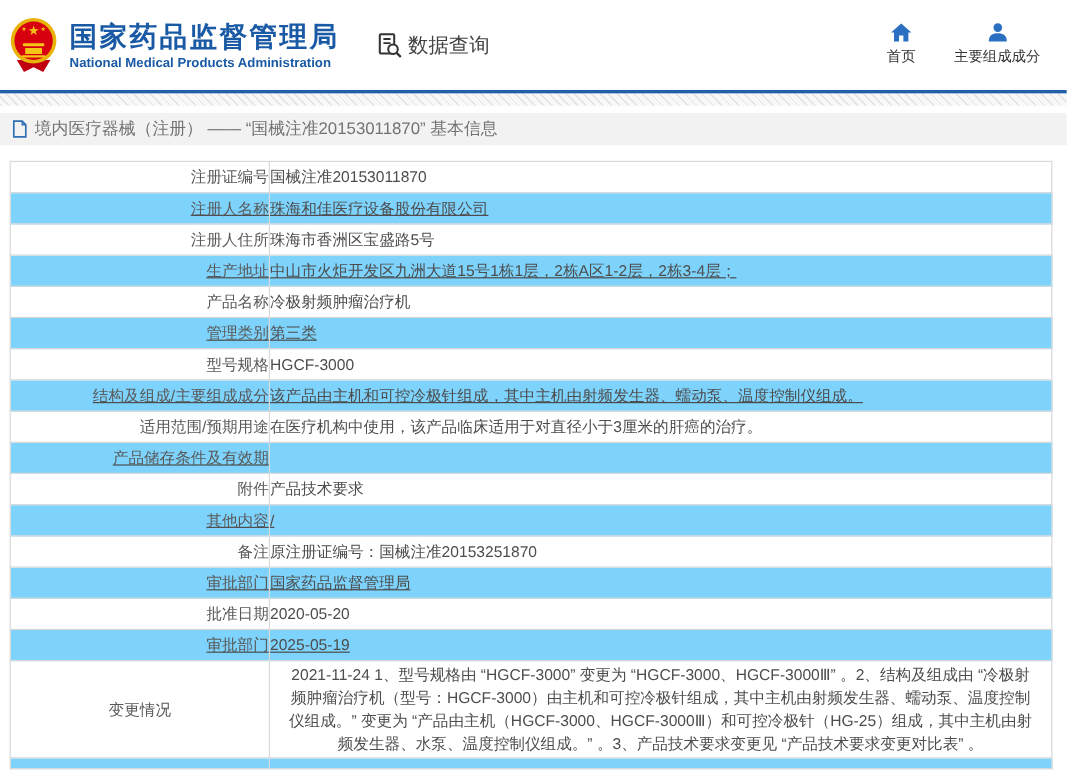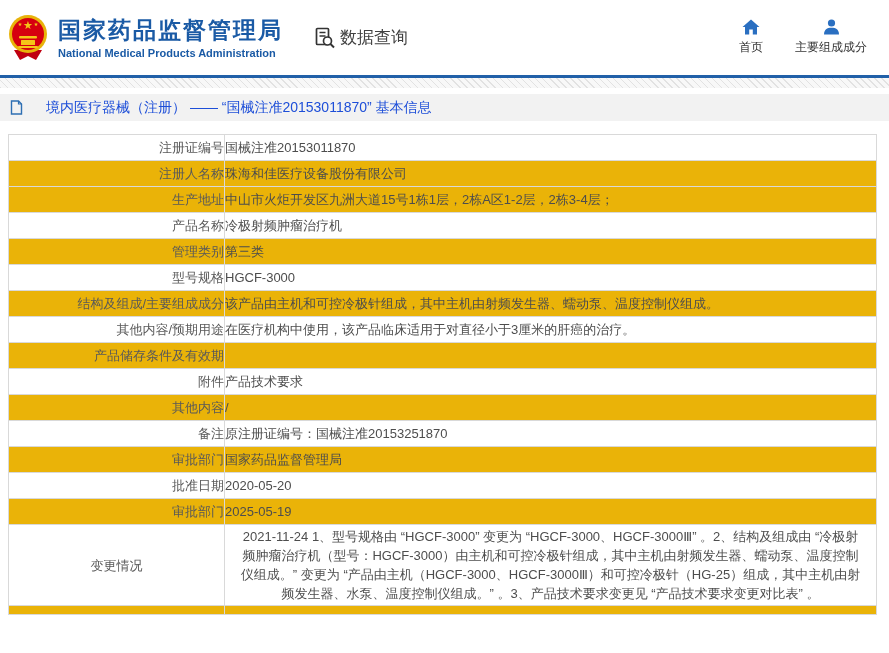--- a/index.html
+++ b/index.html
@@ -18,26 +18,26 @@
   .data-query{display:flex;align-items:center;margin-left:30px;cursor:pointer;}
   .data-query span{font-size:17px;color:#404040;margin-left:4px;}
   .nav{margin-left:auto;display:flex;gap:32px;}
   .nav-item{display:flex;flex-direction:column;align-items:center;cursor:pointer;}
   .nav-item .lbl{font-size:12px;color:#333;margin-top:4px;white-space:nowrap;}
   
   .blue-line{height:3px;background:#2160a8;}
   .hatch{height:10px;background:repeating-linear-gradient(45deg,#e2e2e2 0 1px,#f8f8f8 1px 5px);}
   
   .breadcrumb{margin-top:6px;height:27px;background:#f2f2f2;display:flex;align-items:center;padding-left:10px;}
-  .breadcrumb .txt{font-size:14px;color:#1d4ed8;margin-left:23px;}
+  .breadcrumb .txt{font-size:14px;color:#737373;margin-left:6px;}
   
   table.info{border-collapse:collapse;table-layout:fixed;width:869px;margin:13px 0 0 8px;font-size:13px;color:#4d4d4d;}
   table.info td{border:1px solid #d9d9d9;padding:4px 0;line-height:17px;vertical-align:middle;word-break:break-all;}
   td.label{width:215px;text-align:right;color:#595959;}
-  tr.alt{background:#eab308;}
+  tr.alt{background:#7dd3fc;text-decoration:underline;}
   tr.tall td{padding:2px 12px;line-height:19px;text-align:center;}
 </style>
 </head>
 <body>
 
 <div class="header">
   <div class="logo-block">
     <svg class="emblem" viewBox="0 0 40 48">
       <path d="M6 36 L12 46 L20 42 L28 46 L34 36 Z" fill="#c00010"></path>
       <circle cx="20" cy="20" r="19" fill="#e8b30a"></circle>
@@ -97,20 +97,24 @@
 <table class="info">
   <tbody>
     <tr>
       <td class="label">注册证编号</td>
       <td class="value">国械注准20153011870</td>
     </tr>
     <tr class="alt">
       <td class="label">注册人名称</td>
       <td class="value">珠海和佳医疗设备股份有限公司</td>
     </tr>
+    <tr>
+      <td class="label">注册人住所</td>
+      <td class="value">珠海市香洲区宝盛路5号</td>
+    </tr>
     <tr class="alt">
       <td class="label">生产地址</td>
       <td class="value">中山市火炬开发区九洲大道15号1栋1层，2栋A区1-2层，2栋3-4层；</td>
     </tr>
     <tr>
       <td class="label">产品名称</td>
       <td class="value">冷极射频肿瘤治疗机</td>
     </tr>
     <tr class="alt">
       <td class="label">管理类别</td>
@@ -118,21 +122,21 @@
     </tr>
     <tr>
       <td class="label">型号规格</td>
       <td class="value">HGCF-3000</td>
     </tr>
     <tr class="alt">
       <td class="label">结构及组成/主要组成成分</td>
       <td class="value">该产品由主机和可控冷极针组成，其中主机由射频发生器、蠕动泵、温度控制仪组成。</td>
     </tr>
     <tr>
-      <td class="label">其他内容/预期用途</td>
+      <td class="label">适用范围/预期用途</td>
       <td class="value">在医疗机构中使用，该产品临床适用于对直径小于3厘米的肝癌的治疗。</td>
     </tr>
     <tr class="alt">
       <td class="label">产品储存条件及有效期</td>
       <td class="value"></td>
     </tr>
     <tr>
       <td class="label">附件</td>
       <td class="value">产品技术要求</td>
     </tr>

